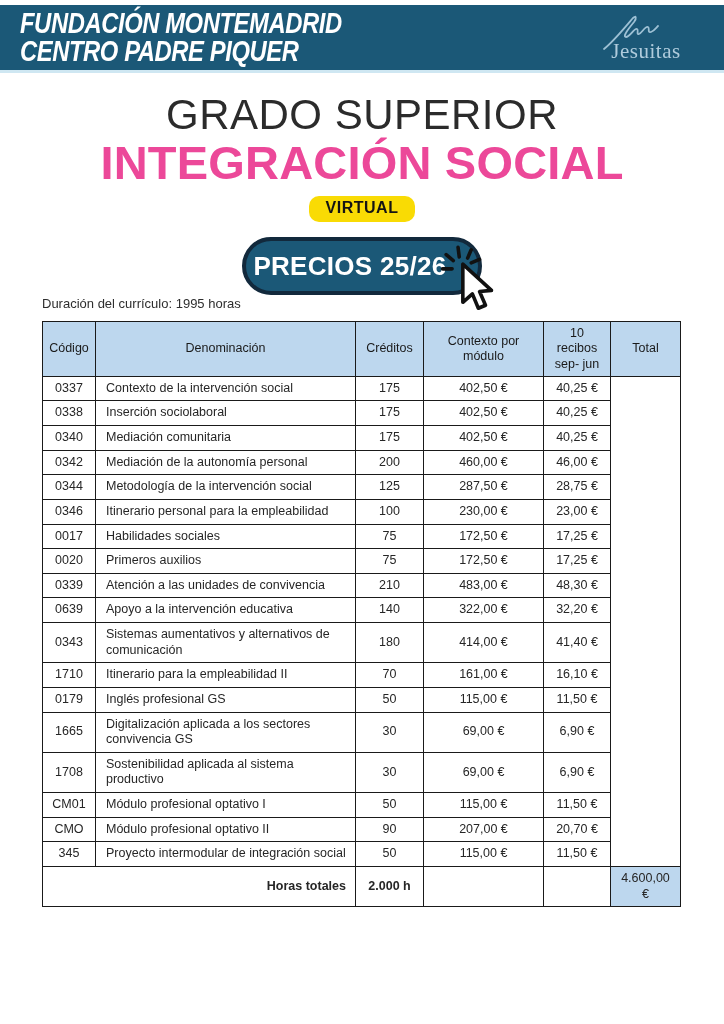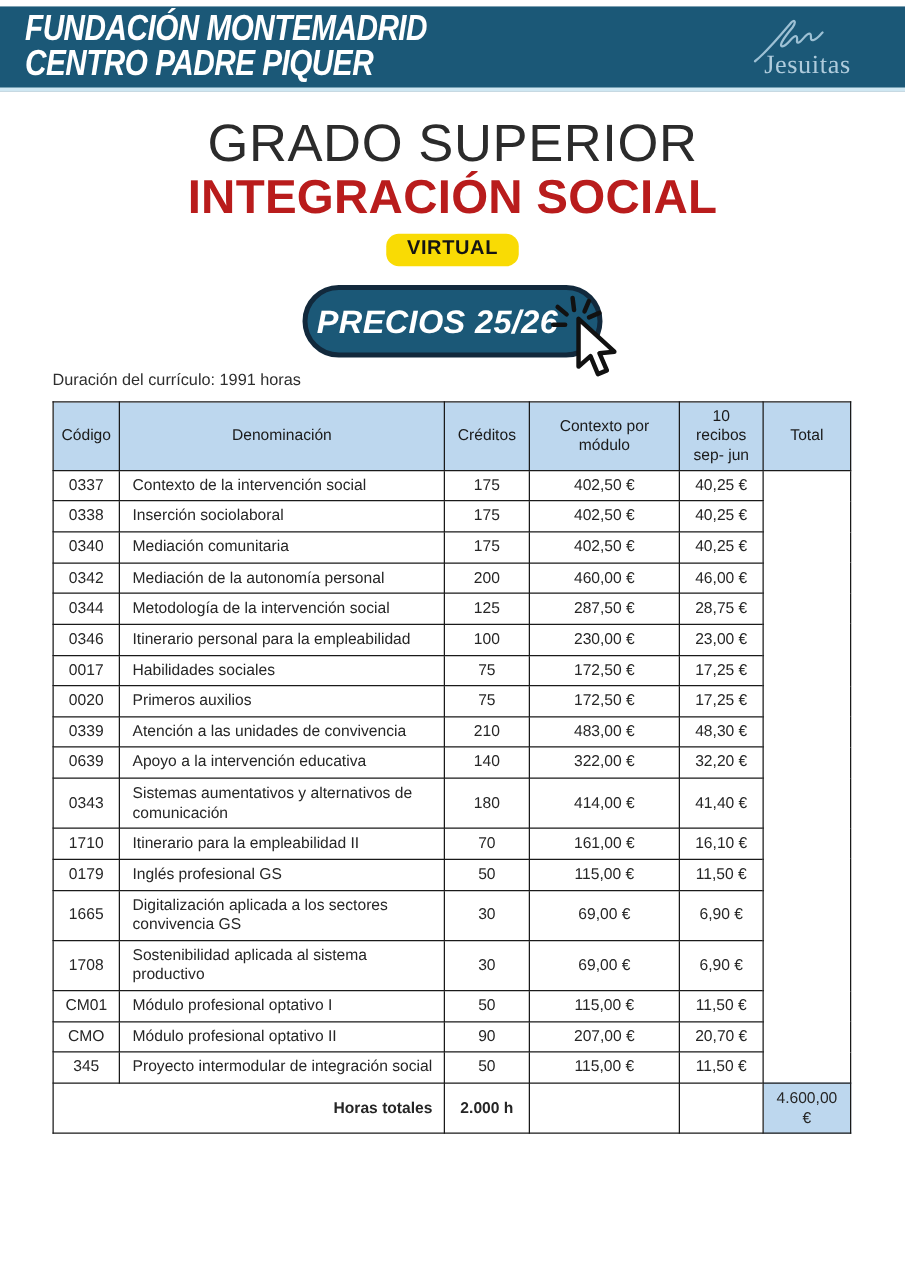--- a/index.html
+++ b/index.html
@@ -22,34 +22,33 @@
     line-height:0.94; letter-spacing:-0.5px; }
   .brand-l1 { font-size:29px; }
   .brand-l2 { font-size:29px; }
   .jesuitas { position:relative; width:104px; text-align:center; margin-top:2px; }
   .jesuitas svg { display:block; margin:0 auto -15px 6px; }
   .jesuitas-word { font-family:"Liberation Serif", serif; color:#AFCBDC; font-size:21px; letter-spacing:0.5px; }
 
   
   .title-block { position:absolute; top:88px; left:0; width:724px; text-align:center; }
   .title-1 { font-size:42px; font-weight:400; color:#2b2b2b; letter-spacing:0.5px; line-height:1.05; }
-  .title-2 { font-size:38px; font-weight:700; color:#b91c1c; letter-spacing:0.2px; line-height:1.0; margin-top:2px; }
+  .title-2 { font-size:47px; font-weight:700; color:#ec4899; letter-spacing:0.2px; line-height:1.0; margin-top:2px; }
   .virtual-badge {
     display:inline-block; margin-top:10px; background:#F9DB04; color:#141414;
     font-size:16px; font-weight:700; letter-spacing:0.5px;
     padding:3px 17px 5px; border-radius:10px;
   }
   .precios-wrap { margin-top:15px; display:flex; justify-content:center; }
   .precios-btn {
     position:relative; width:240px; height:58px; background:#1B5877;
     border:4px solid #12293C; border-radius:31px;
     display:flex; align-items:center; justify-content:center;
     color:#ffffff; font-size:26px; font-weight:700; letter-spacing:0.3px;
     cursor:pointer;
-    font-style:italic;
   }
   .precios-btn .label { margin-right:24px; }
   .cursor-svg { position:absolute; right:-28px; top:4px; }
 
   
   .duration {
     position:absolute; top:291px; left:42px;
     font-size:13px; color:#2e2e2e;
   }
 
@@ -107,21 +106,21 @@
             <line x1="20" y1="2" x2="21" y2="10"></line>
             <line x1="31" y1="4" x2="28" y2="11"></line>
             <line x1="38" y1="12" x2="31" y2="15"></line>
           </g>
           <path d="M24 16 L24 48 L32 41 L37 53 L43 50.5 L38 39 L48 38 Z" fill="#ffffff" stroke="#111111" stroke-width="3" stroke-linejoin="round"></path>
         </svg>
       </div>
     </div>
   </section>
 
-  <p class="duration">Duración del currículo: 1991 horas</p>
+  <p class="duration">Duración del currículo: 1995 horas</p>
 
   <table class="prices">
     <colgroup>
       <col style="width:53px">
         <col style="width:260px">
         <col style="width:68px">
       <col style="width:120px">
         <col style="width:67px">
         <col style="width:70px">
     </colgroup>

